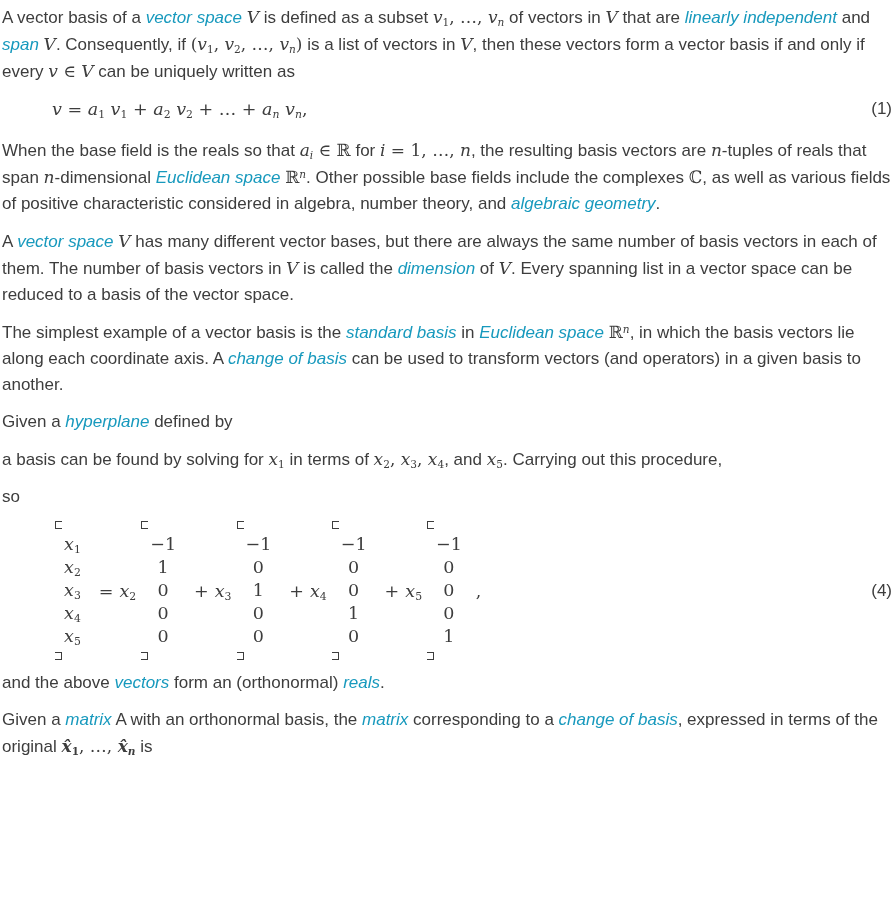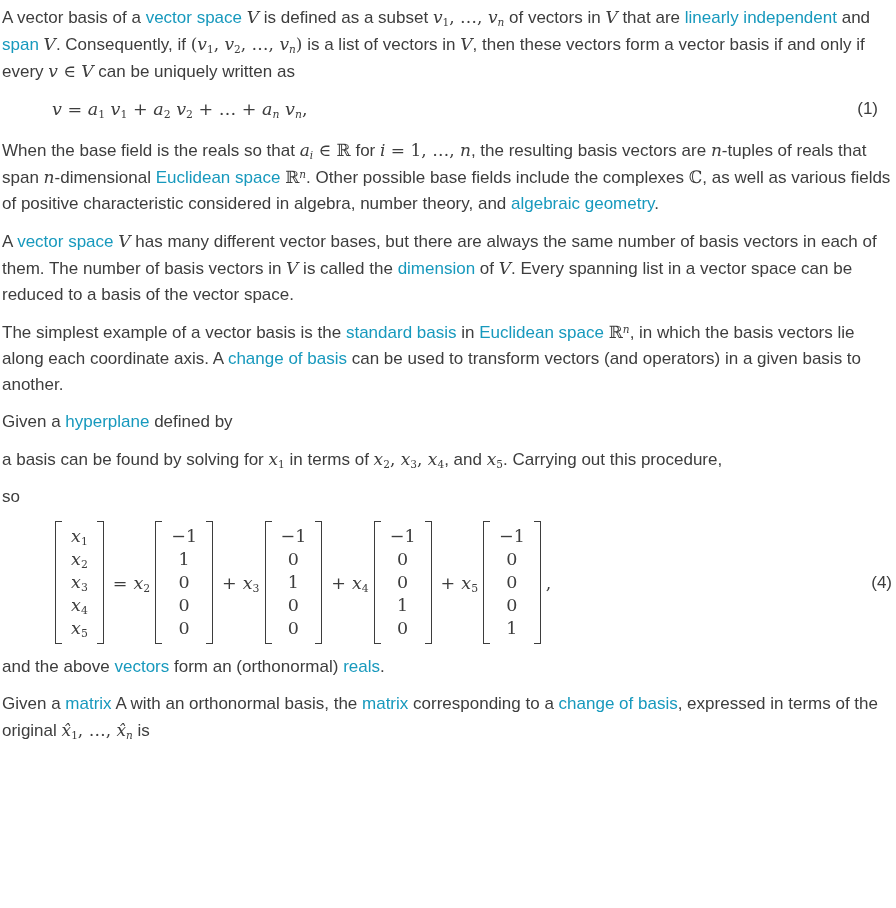--- a/index.html
+++ b/index.html
@@ -5,41 +5,41 @@
   html,body { margin:0; padding:0; background:#ffffff; }
   body {
     width:896px; min-height:908px; box-sizing:border-box;
     padding:4px 3px 0 2px;
     font-family:"Liberation Sans", sans-serif;
     font-size:17px; line-height:26px;
     color:var(--text,#3d3d3d);
   }
   main { display:block; }
   p { margin:0 0 11px 0; }
-  a.lnk { color:var(--link,#1799bd); text-decoration:none; cursor:pointer; }
+  a.lnk { color:var(--link,#1799bd); text-decoration:none; cursor:pointer;font-style:italic; }
 
   
   .mi { font-family:"DejaVu Serif", serif; font-style:italic; }
   .mr { font-family:"DejaVu Serif", serif; font-style:normal; }
-  .mb { font-family:"DejaVu Serif", serif; font-weight:normal; font-style:italic; }
+  .mb { font-family:"DejaVu Serif", serif; font-weight:bold; font-style:italic; }
   .ms { font-family:"Liberation Sans", sans-serif; font-style:normal; }
   sub, sup { font-size:62%; line-height:0; font-style:normal; font-family:"DejaVu Serif", serif; }
   sub { vertical-align:-0.32em; }
   sup { vertical-align:0.5em; }
   sub.it, sup.it { font-style:italic; }
 
   
-  .eq { display:flex; align-items:center; margin:6px 14px 15px 0; }
+  .eq { display:flex; align-items:center; margin:6px 0 15px 0; }
   .eq-body { flex:1; padding-left:50px; font-size:17.5px; }
   .eq-num { padding-right:1px; white-space:nowrap; }
   .eq-matrix { margin:4px 0 10px 0; }
 
   
   .matrix-row { display:flex; align-items:center; flex-wrap:nowrap; }
-  .vec { display:inline-flex; align-items:stretch; margin:0 3px; }
+  .vec { display:inline-flex; align-items:stretch; margin:0 3px;flex-direction:column; }
   .vb { width:6px; flex:0 0 6px; }
   .vb-l { border-left:1.5px solid currentColor; border-top:1.5px solid currentColor; border-bottom:1.5px solid currentColor; }
   .vb-r { border-right:1.5px solid currentColor; border-top:1.5px solid currentColor; border-bottom:1.5px solid currentColor; }
   .vcol { display:flex; flex-direction:column; align-items:center; padding:4px 9px; }
   .vcol .cell { line-height:23px; font-size:17.5px; text-align:center; }
   .op { margin:0 6px; }
   .coef { margin-right:2px; }
   .trail { margin-left:2px; }
 </style>
 </head>

